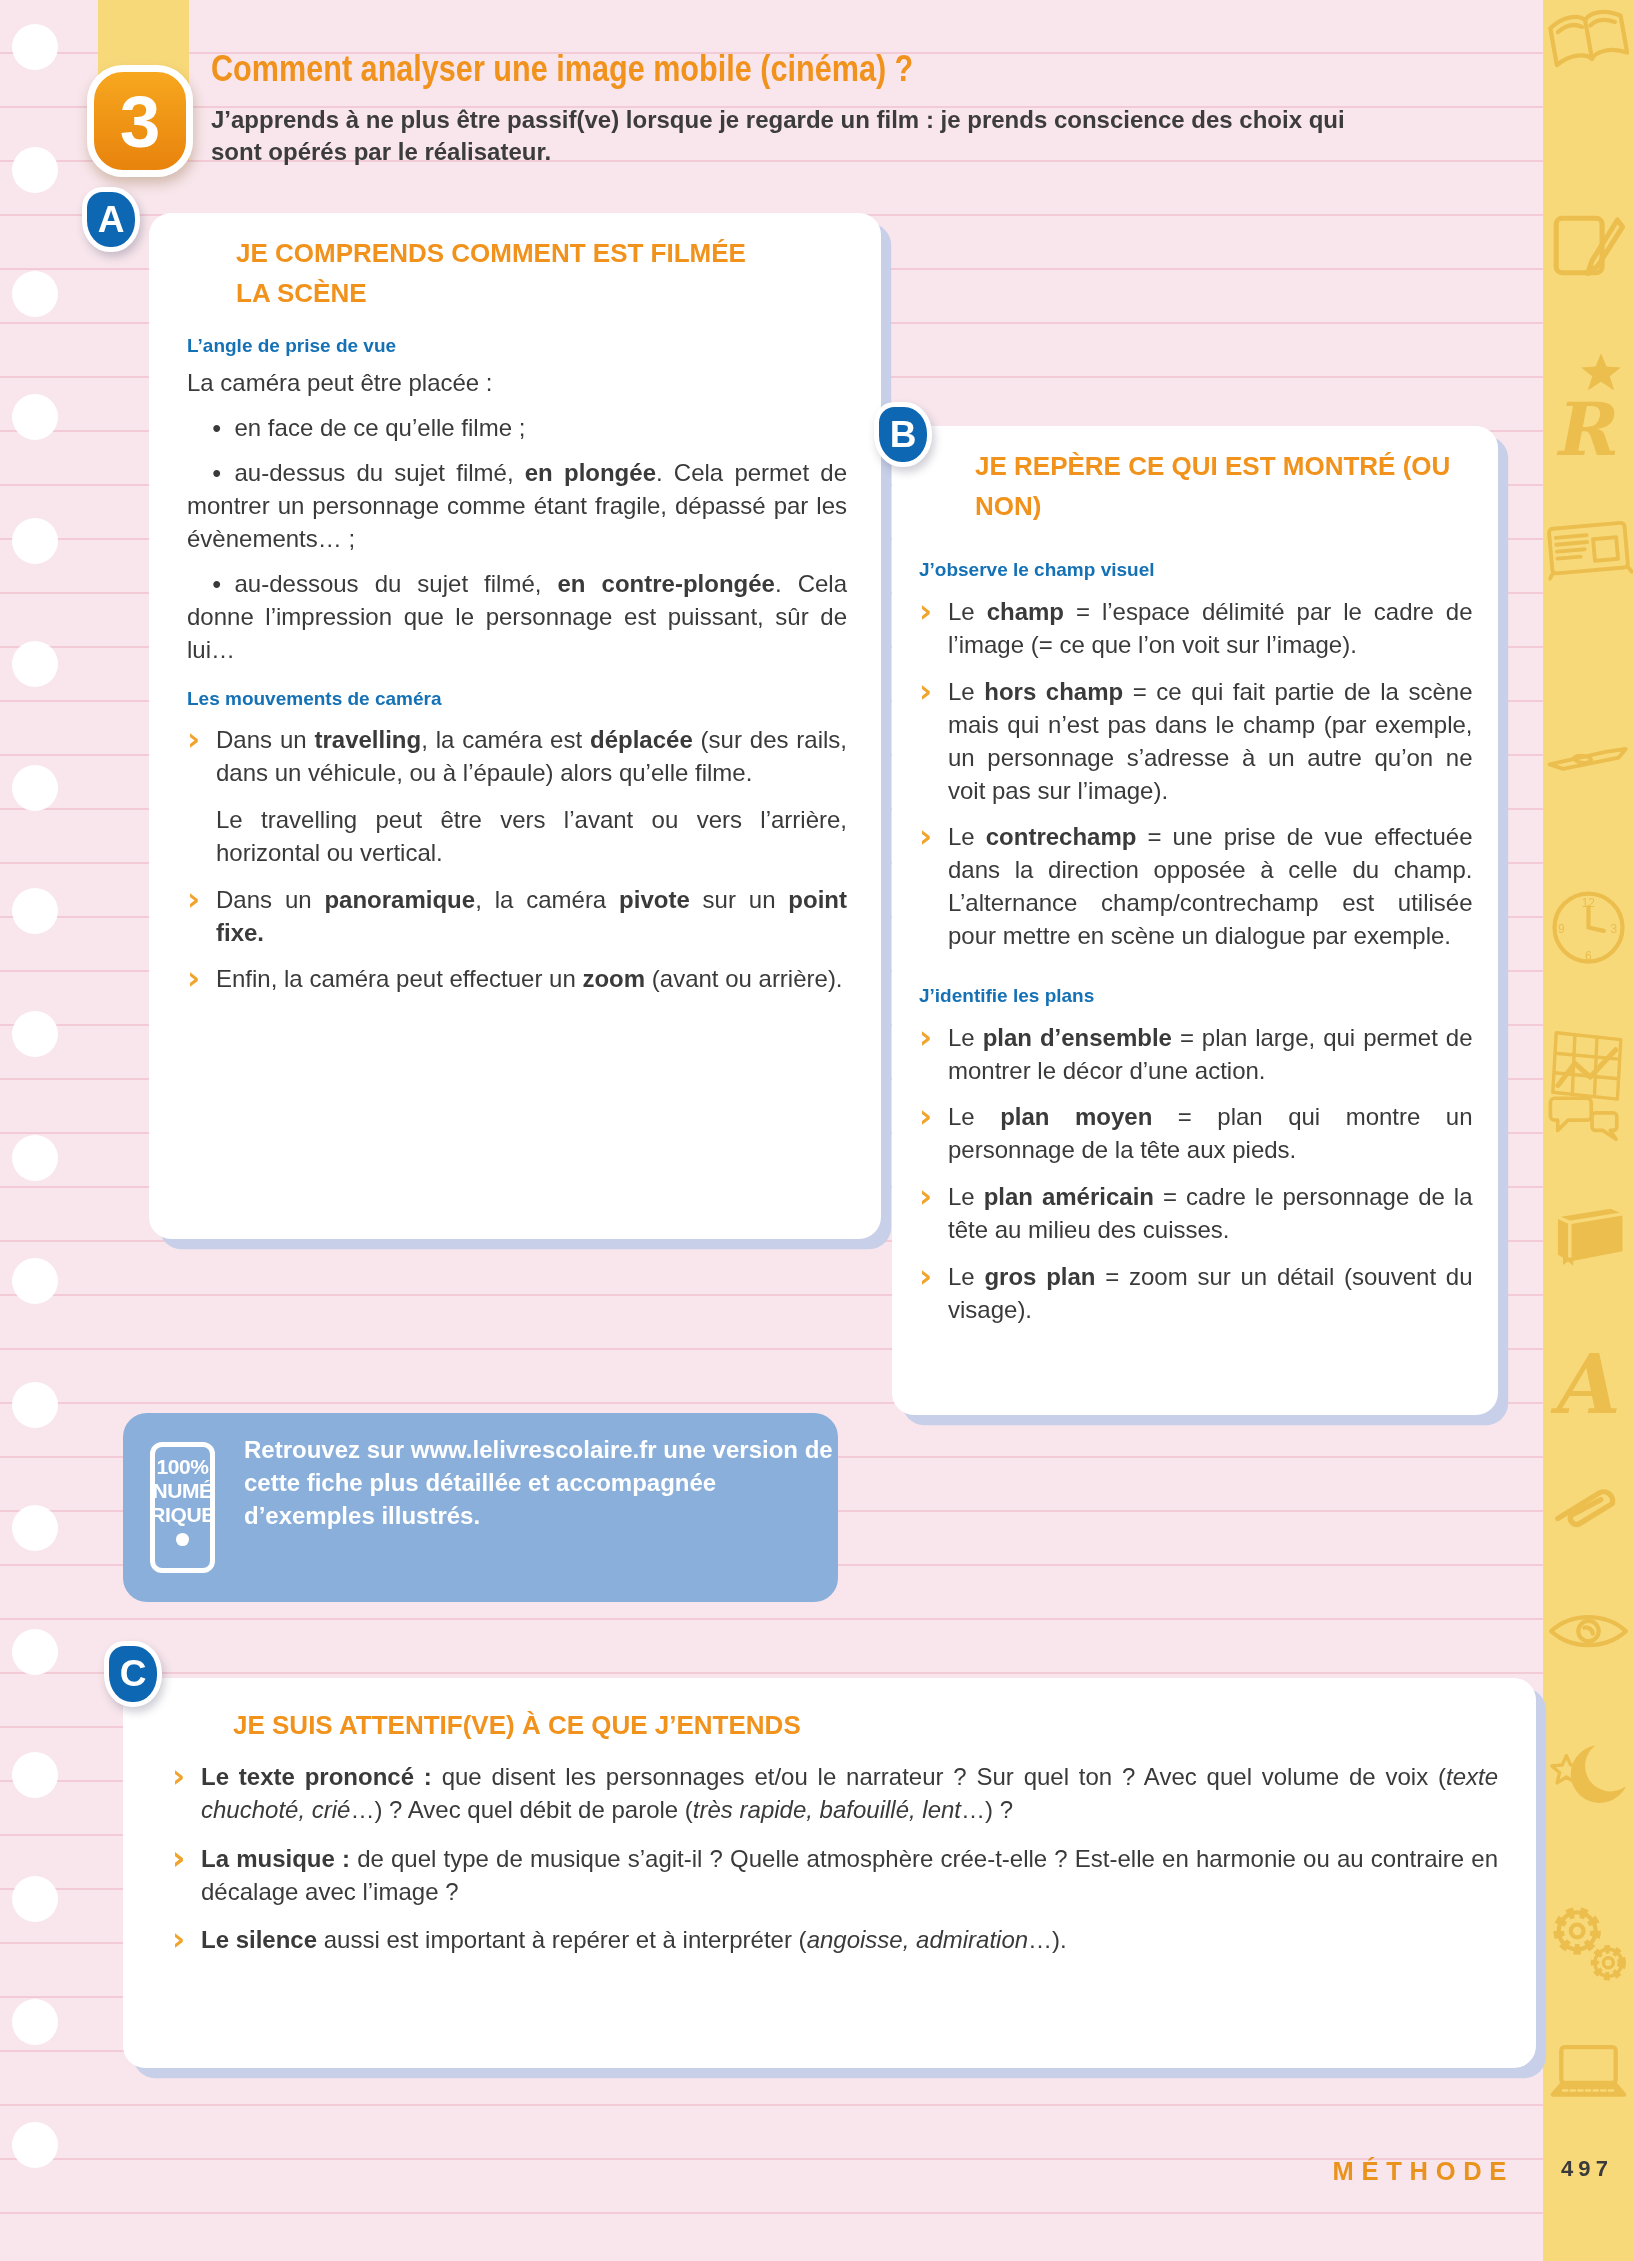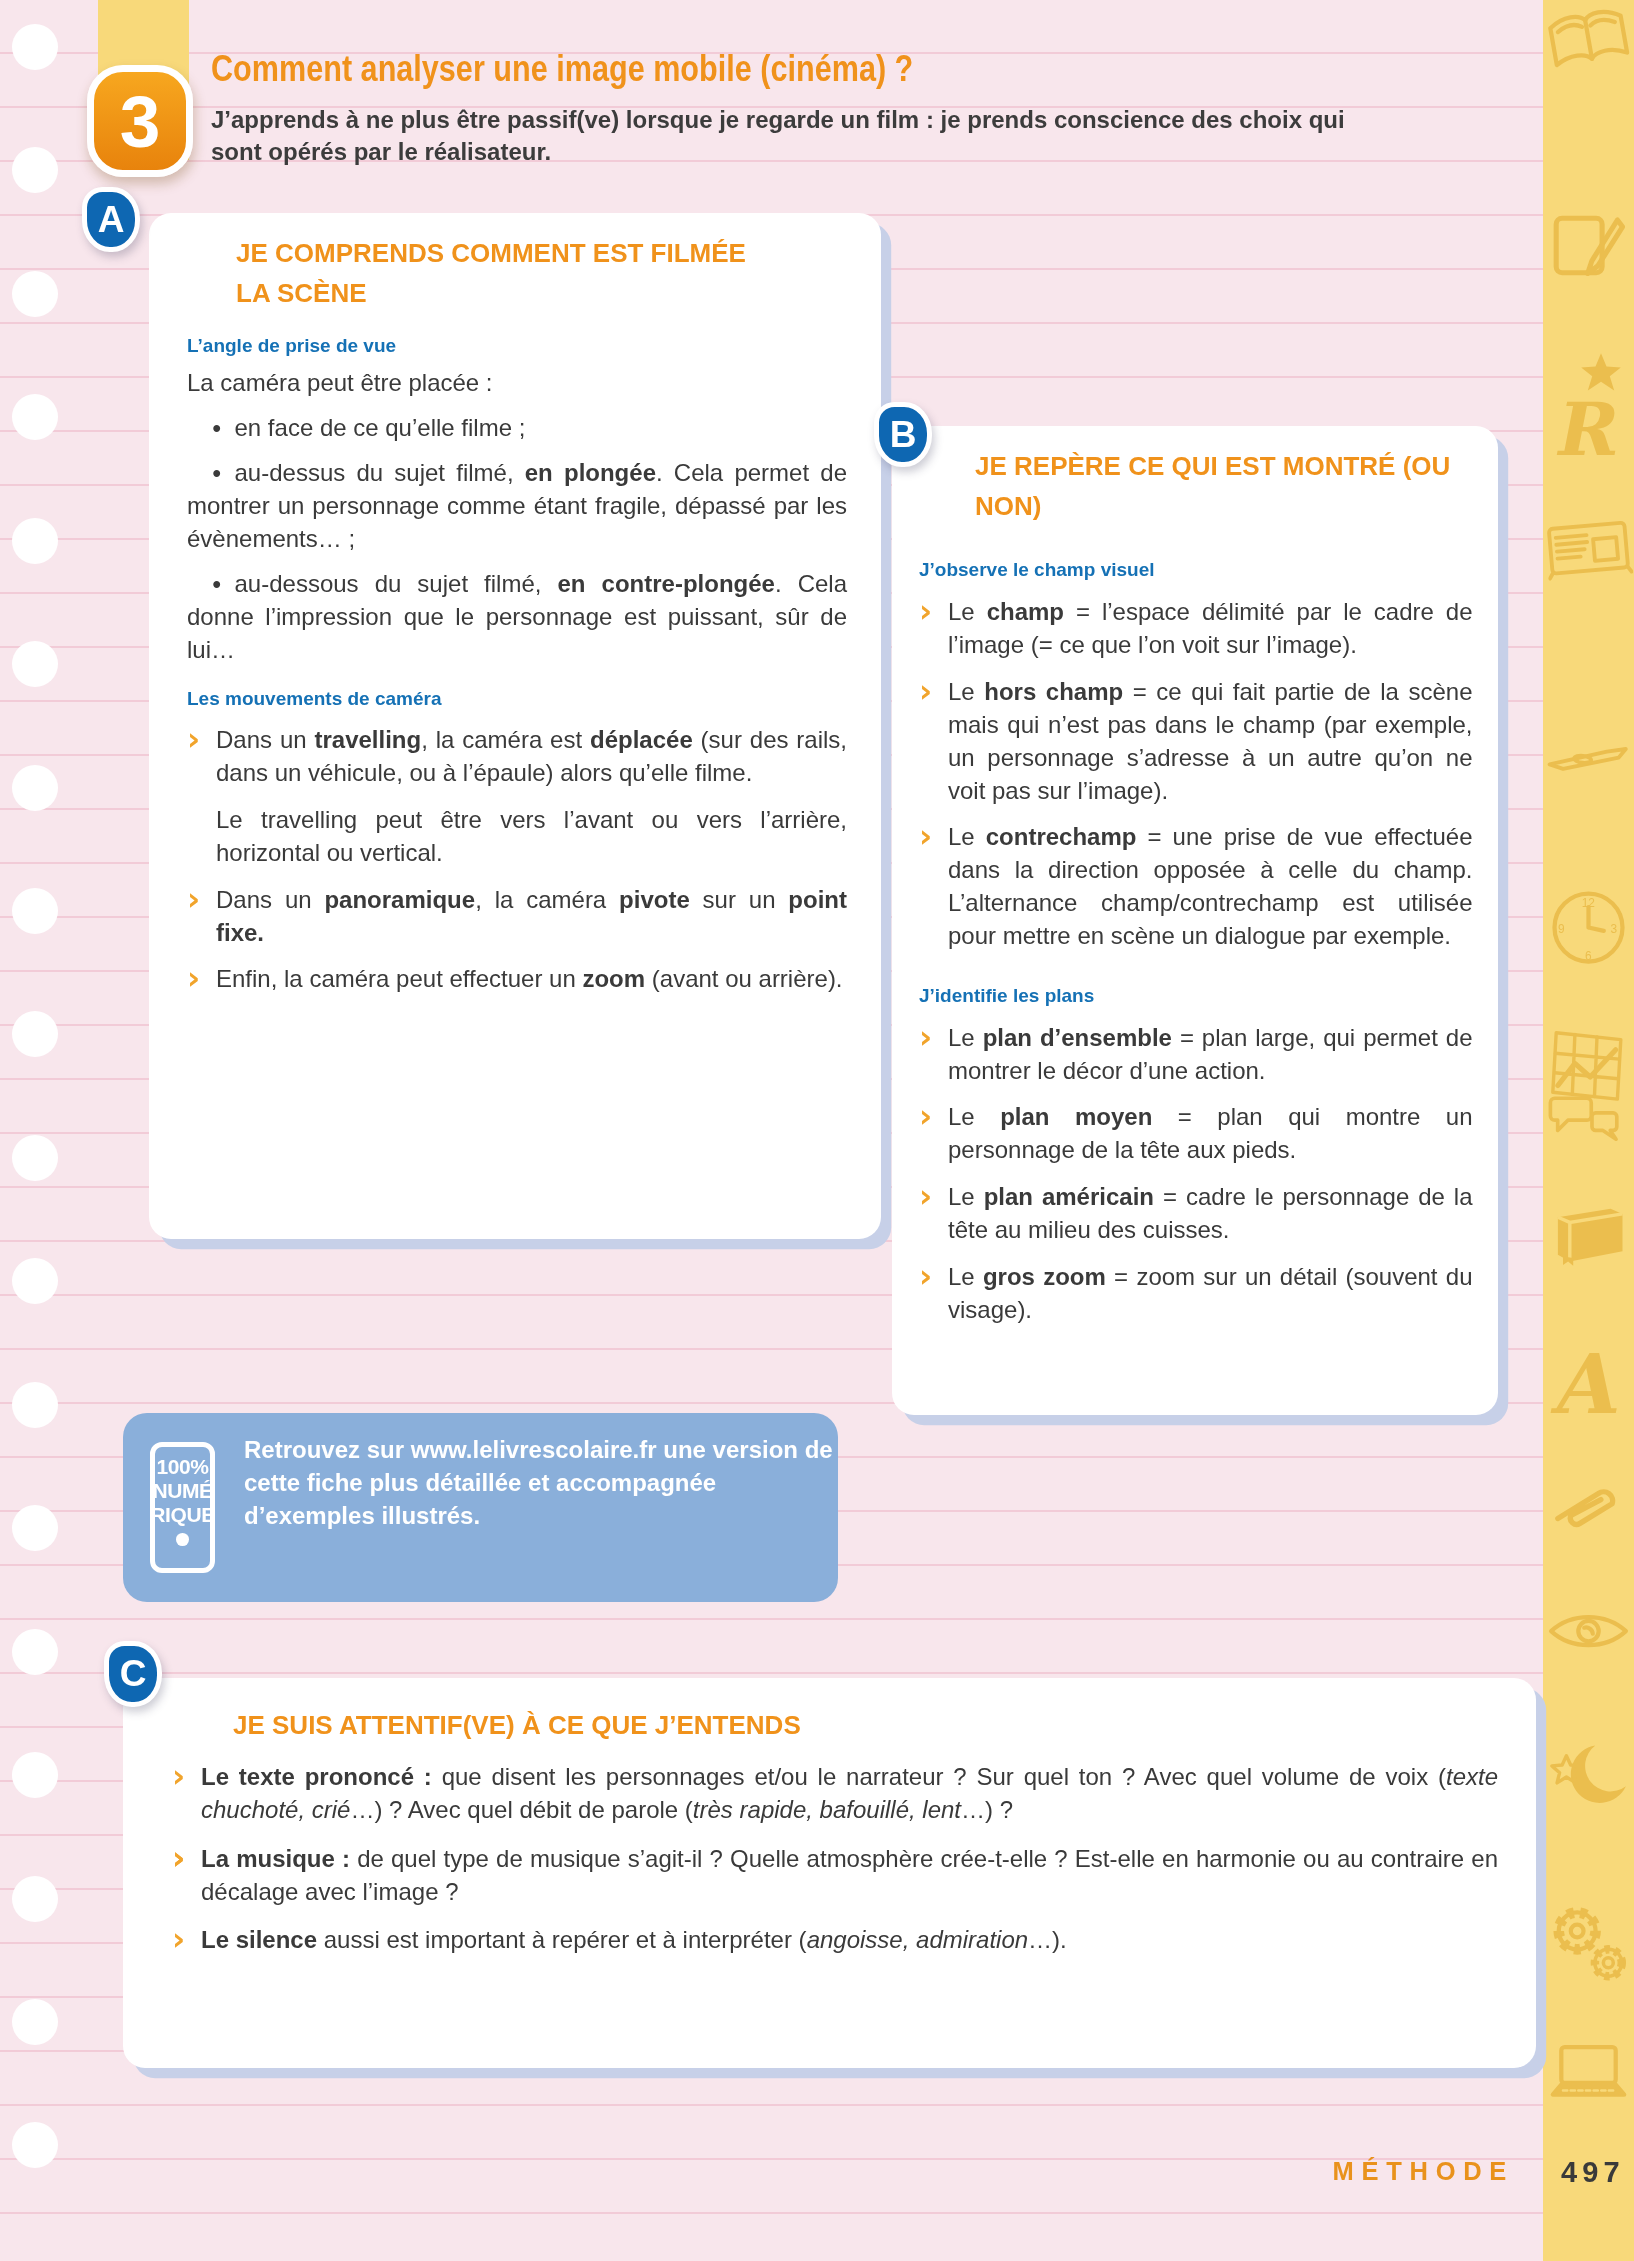--- a/index.html
+++ b/index.html
@@ -96,21 +96,21 @@
     display:flex; flex-direction:column; align-items:center; padding-top:8px; }
   .phone .ln { color:#fff; font-weight:700; font-size:21px; line-height:24px; letter-spacing:-0.4px; }
   .phone .home { width:12.8px; height:12.8px; border-radius:50%; background:#fff; margin-top:6px; }
   .digitext { position:absolute; left:121px; top:20px; width:596px;
     color:#fff; font-weight:700; font-size:24px; line-height:33px; }
 
   
   #footLabel { position:absolute; top:2157px; right:121px;
     color:#E9921C; font-size:25.5px; font-weight:700; letter-spacing:7.7px; white-space:nowrap; }
   #footPage { position:absolute; top:2156px; left:1561px;
-    color:#3A3A3A; font-size:29px; font-weight:700; letter-spacing:5.1px; }
+    color:#3A3A3A; font-size:22px; font-weight:700; letter-spacing:5.1px; }
 </style>
 </head>
 <body>
 
 <div id="page">
 
   <div class="hole" style="top:24px"></div>
   <div class="hole" style="top:147px"></div>
   <div class="hole" style="top:271px"></div>
   <div class="hole" style="top:394px"></div>
@@ -262,21 +262,21 @@
 
     <h4 class="subhead">J’observe le champ visuel</h4>
     <p class="chev-item"><span class="chev">›</span><span><span>Le </span><span class="b">champ</span><span> = l’espace délimité par le cadre de l’image (= ce que l’on voit sur l’image).</span></span></p>
     <p class="chev-item"><span class="chev">›</span><span><span>Le </span><span class="b">hors champ</span><span> = ce qui fait partie de la scène mais qui n’est pas dans le champ (par exemple, un personnage s’adresse à un autre qu’on ne voit pas sur l’image).</span></span></p>
     <p class="chev-item"><span class="chev">›</span><span><span>Le </span><span class="b">contrechamp</span><span> = une prise de vue effectuée dans la direction opposée à celle du champ. L’alternance champ/contrechamp est utilisée pour mettre en scène un dialogue par exemple.</span></span></p>
 
     <h4 class="subhead">J’identifie les plans</h4>
     <p class="chev-item"><span class="chev">›</span><span><span>Le </span><span class="b">plan d’ensemble</span><span> = plan large, qui permet de montrer le décor d’une action.</span></span></p>
     <p class="chev-item"><span class="chev">›</span><span><span>Le </span><span class="b">plan moyen</span><span> = plan qui montre un personnage de la tête aux pieds.</span></span></p>
     <p class="chev-item"><span class="chev">›</span><span><span>Le </span><span class="b">plan américain</span><span> = cadre le personnage de la tête au milieu des cuisses.</span></span></p>
-    <p class="chev-item"><span class="chev">›</span><span><span>Le </span><span class="b">gros zoom</span><span> = zoom sur un détail (souvent du visage).</span></span></p>
+    <p class="chev-item"><span class="chev">›</span><span><span>Le </span><span class="b">gros plan</span><span> = zoom sur un détail (souvent du visage).</span></span></p>
   </section>
   <div class="badge" id="badgeB">
     <span>B</span>
   </div>
 
   <div id="digibox">
     <div class="phone">
       <span class="ln">100%</span>
       <span class="ln">NUMÉ</span>
       <span class="ln">RIQUE</span>

